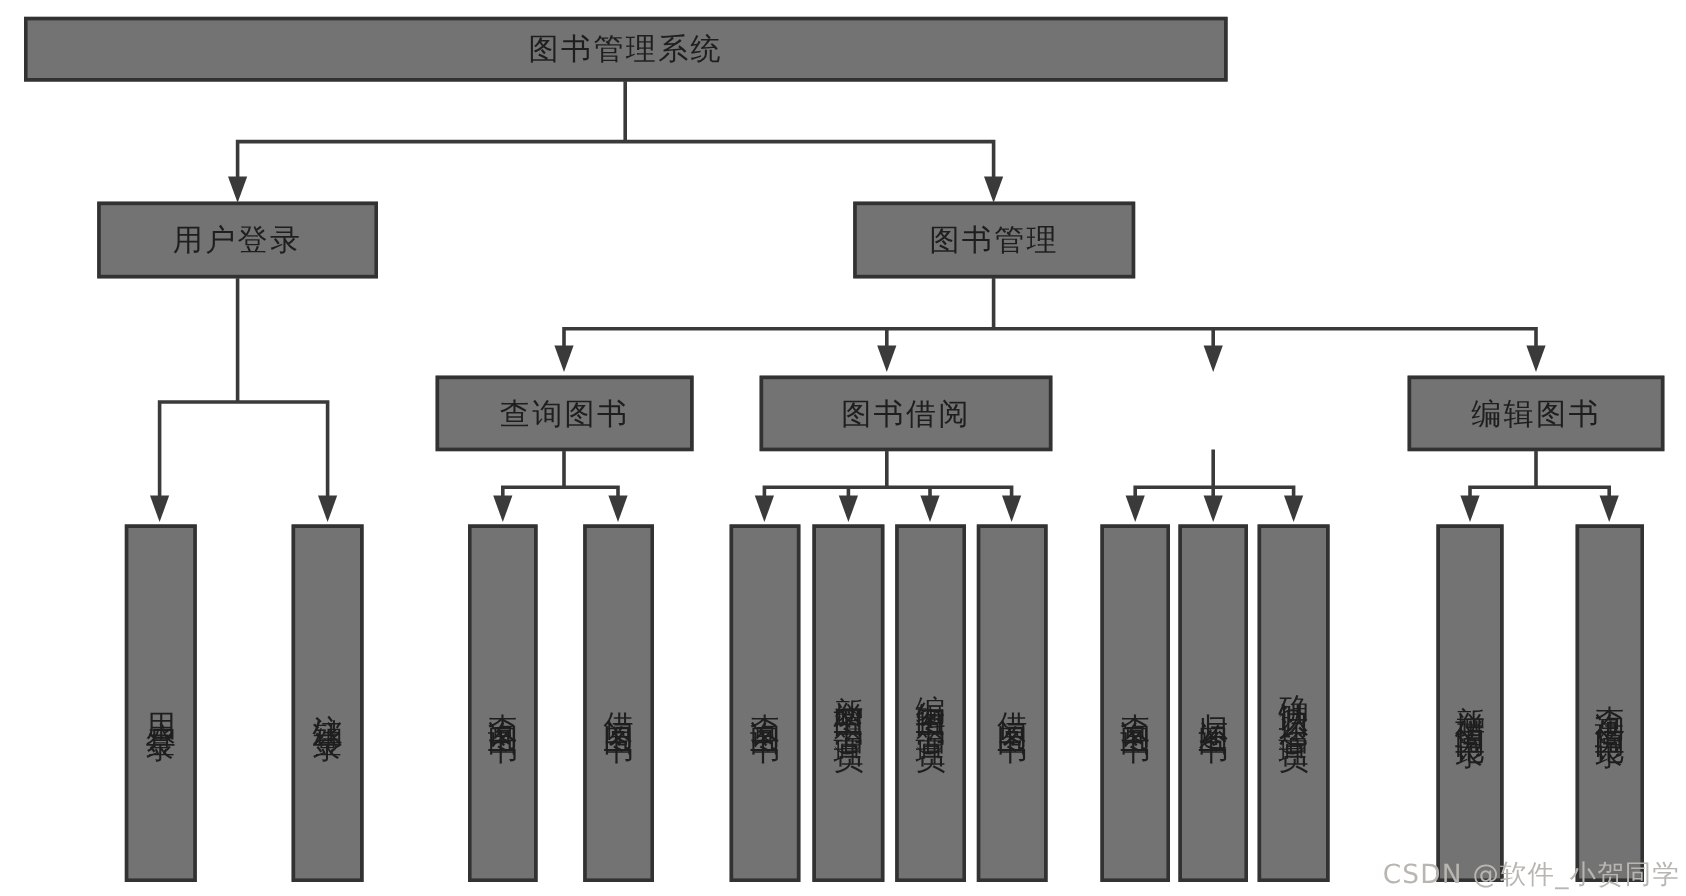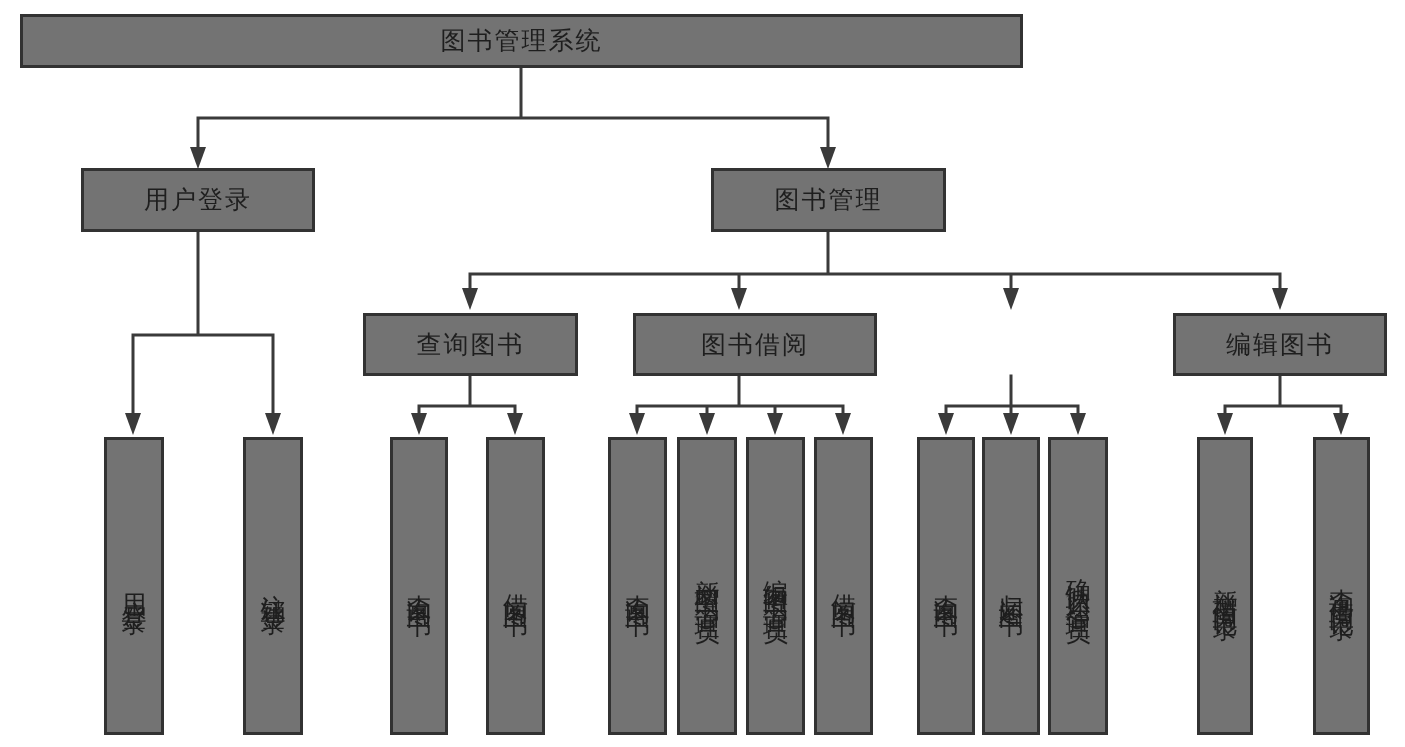--- a/index.html
+++ b/index.html
@@ -137,14 +137,15 @@
     <span class="lbl">确认归还（管理员）</span>
   </div>
 
   <div class="node leaf" style="left:1197px; top:437px; width:56px; height:298px;">
     <span class="lbl">新增借阅记录</span>
   </div>
   <div class="node leaf" style="left:1313px; top:437px; width:57px; height:298px;">
     <span class="lbl">查询借阅记录</span>
   </div>
 
+  <div class="watermark">CSDN @软件_小贺同学</div>
 
 </div>
 
 </body></html>

